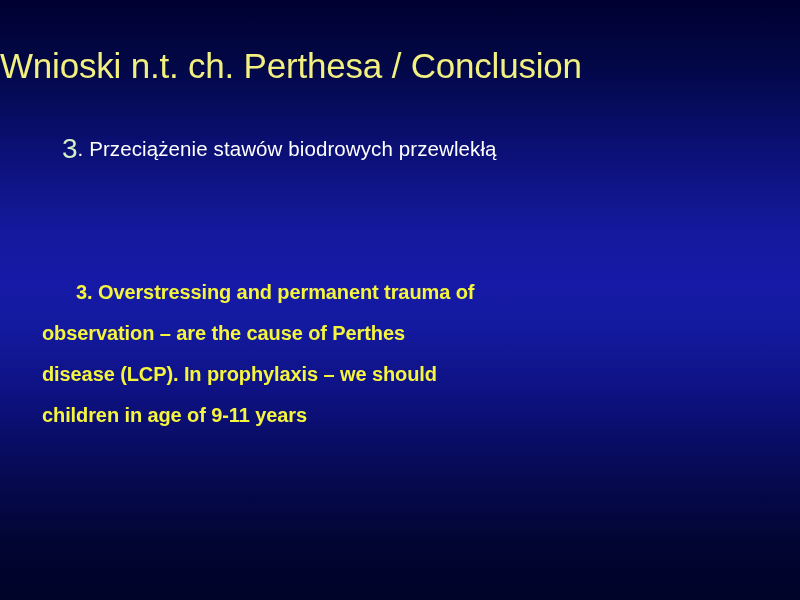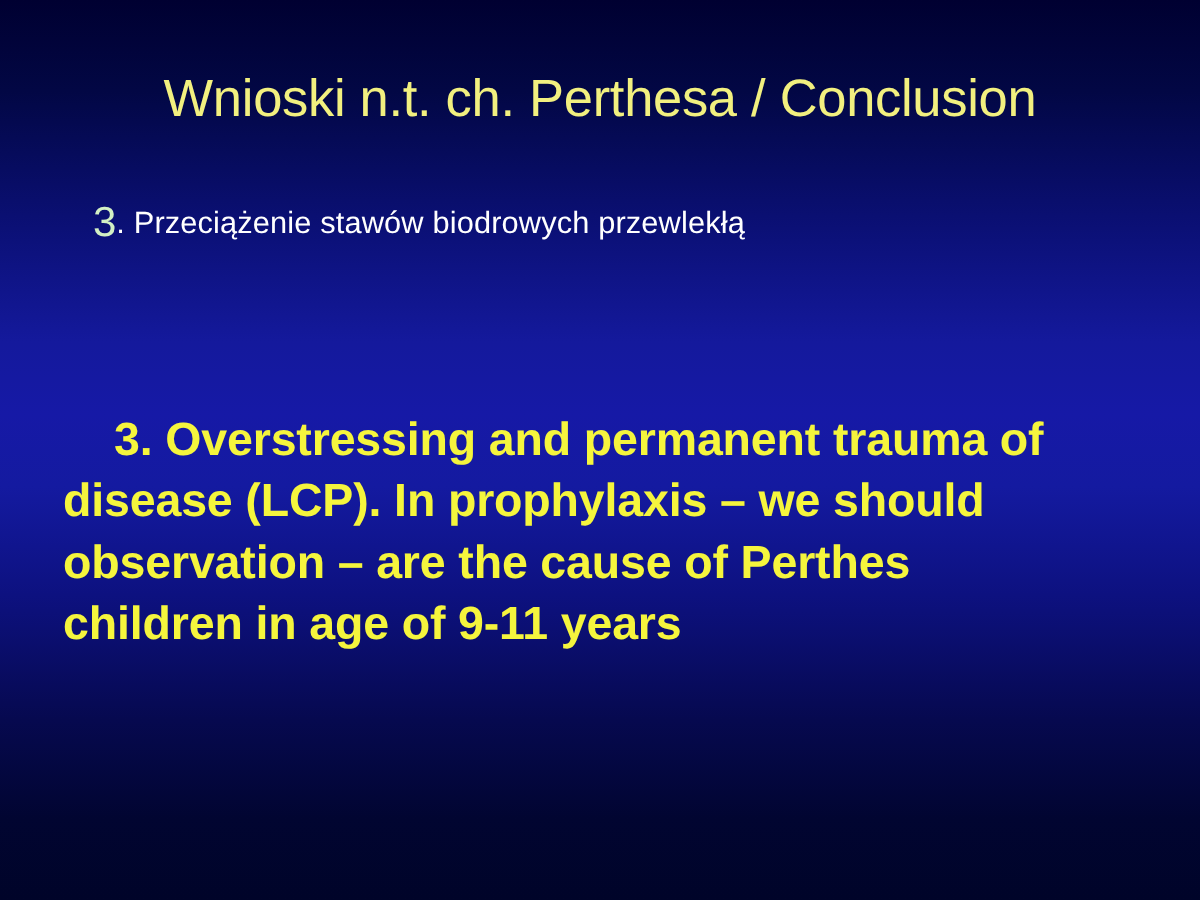--- a/index.html
+++ b/index.html
@@ -31,21 +31,21 @@
     font-family: "Liberation Sans", sans-serif;
     -webkit-font-smoothing: antialiased;
   }
 
   
   .title-bar {
     position: absolute;
     top: 47px;
     left: 0;
     width: 800px;
-    text-align: center;
+    text-align: left;
   }
   .title-text {
     display: inline-block;
     font-family: "Liberation Sans", sans-serif;
     font-size: 35px;
     font-weight: 400;
     letter-spacing: -0.2px;
     color: #f2f07f;
     line-height: 1.1;
     white-space: nowrap;
@@ -77,21 +77,21 @@
     letter-spacing: 0;
   }
 
   
   .english-block {
     position: absolute;
     top: 272px;
     left: 42px;
     width: 740px;
     color: #f5f53d;
-    font-size: 31px;
+    font-size: 20px;
     font-weight: bold;
     line-height: 41px;
     letter-spacing: -0.1px;
   }
   .english-line {
     white-space: nowrap;
   }
   .english-line--first {
     padding-left: 34px;
   }
@@ -104,18 +104,18 @@
   <div class="title-bar">
     <span class="title-text">Wnioski n.t. ch. Perthesa / Conclusion</span>
   </div>
 
   <div class="polish-block">
     <div class="polish-line polish-line--first"><span class="marker-3">3</span><span>. Przeciążenie stawów biodrowych przewlekłą</span></div>
   </div>
 
   <div class="english-block">
     <div class="english-line english-line--first">3. Overstressing and permanent trauma of</div>
+    <div class="english-line">observation – are the cause of Perthes</div>
     <div class="english-line">disease (LCP). In prophylaxis – we should</div>
-    <div class="english-line">observation – are the cause of Perthes</div>
     <div class="english-line">children in age of 9-11 years</div>
   </div>
 
 </div>
 
 </body></html>

